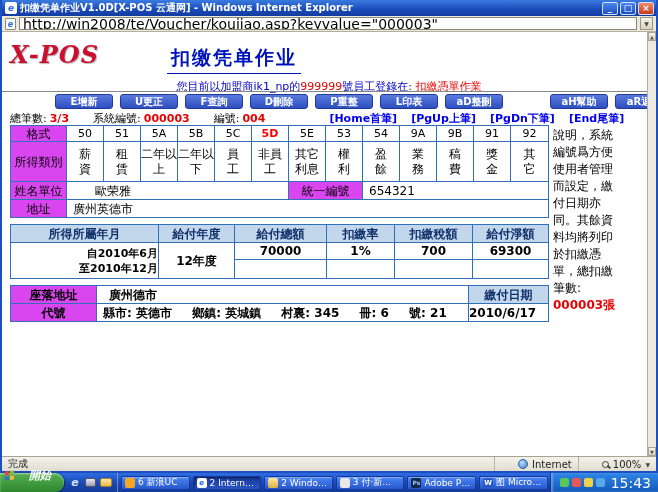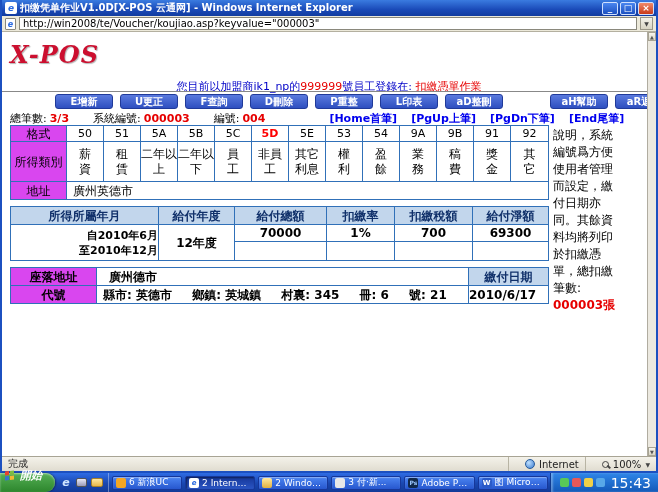--- a/index.html
+++ b/index.html
@@ -16,21 +16,21 @@
   .ttext { flex: 1; overflow: hidden; white-space: nowrap; }
   .wbtns { display: flex; gap: 2px; flex: none; }
   .wb { width: 16px; height: 13px; border: 1px solid #cfe0ff; border-radius: 2px; color: #fff; font-size: 9px;
     line-height: 11px; text-align: center; font-weight: bold; background: linear-gradient(#4a86f0, #1c50c0); }
   .wb.close { background: linear-gradient(#f08a6a, #c83a1a); }
 
   .addrbar { height: 16px; flex: none; display: flex; align-items: center; gap: 3px; padding: 0 3px;
     background: #ece9da; border-bottom: 1px solid #b4b0a0; }
   .doc-icon { width: 11px; height: 12px; background: #fff; border: 1px solid #8a887c; border-radius: 1px;
     color: #2a6ae0; font-size: 8px; font-style: italic; font-weight: bold; line-height: 11px; text-align: center; flex: none; }
-  .addr-input { flex: 1; height: 13px; background: #fff; border: 1px solid #8a887c; font-size: 10px;
+  .addr-input { flex: 1; height: 13px; background: #fff; border: 1px solid #8a887c; font-size: 14px;
     padding: 0 3px; display: flex; align-items: center; overflow: hidden; white-space: nowrap; color: #000; }
   .addr-drop { width: 13px; height: 13px; flex: none; background: linear-gradient(#f4f2ea,#d8d4c4);
     border: 1px solid #9a9688; font-size: 6px; color: #444; display: flex; align-items: center; justify-content: center; }
 
   
   .content { position: relative; flex: 1; background: #fff; overflow: hidden; min-height: 0; }
   .logo { position: absolute; left: 8px; top: 8px; font-family: "DejaVu Serif", serif; font-style: italic;
     font-weight: bold; font-size: 24px; color: #cc0f2f; text-shadow: 1px 1px 1px rgba(0,0,0,.3); letter-spacing: 1px; }
   .ptitle { position: absolute; left: 165px; top: 13px; font-size: 19px; font-weight: bold; color: #0012bb;
     letter-spacing: 2px; border-bottom: 1px solid #0012bb; padding: 0 4px 2px; }
@@ -80,32 +80,32 @@
   .vscroll { position: absolute; right: 0; top: 0; bottom: 0; width: 9px; background: #ece9e0;
     border-left: 1px solid #b0aca0; display: flex; flex-direction: column; justify-content: space-between; }
   .sarr { height: 9px; font-size: 5px; color: #555; text-align: center; line-height: 9px;
     background: linear-gradient(#f8f6ee,#d8d4c4); border: 1px solid #a8a494; }
 
   
   .statusbar { height: 15px; flex: none; display: flex; align-items: center; gap: 6px; padding: 0 6px;
     background: linear-gradient(#f4f2ea,#e0dcd0); border-top: 1px solid #a8a494; font-size: 10px; color: #222; }
   .sfill { flex: 1; }
   .szone, .szoom { display: flex; align-items: center; gap: 4px; border-left: 1px solid #b8b4a4;
-    padding-left: 16px; height: 100%; }
+    padding-left: 23px; height: 100%; }
   .globe { width: 10px; height: 10px; border-radius: 50%; flex: none;
     background: radial-gradient(circle at 35% 35%, #bfe0ff, #3a7bd0); border: 1px solid #265a9a; }
   .mag { position: relative; width: 7px; height: 7px; border: 1.5px solid #444; border-radius: 50%; flex: none; }
   .mag::after { content: ""; position: absolute; width: 4px; height: 1.5px; background: #444;
     transform: rotate(45deg); right: -3px; bottom: -1px; }
   .zdrop { font-size: 6px; color: #444; }
 
   
   .taskbar { height: 19px; flex: none; display: flex; align-items: stretch;
     background: linear-gradient(#2e6ce4, #1a47b0 55%, #123a98); }
-  .startbtn { display: flex; align-items: center; gap: 6px; padding: 0 13px 14px 5px; flex: none;
+  .startbtn { display: flex; align-items: center; gap: 15px; padding: 0 13px 14px 5px; flex: none;
     background: linear-gradient(#55b055, #2d862d); border-radius: 0 9px 9px 0; color: #fff;
     font-weight: bold; font-style: italic; font-size: 11px;
     box-shadow: inset 0 1px 2px rgba(255,255,255,.5), 1px 0 2px rgba(0,0,0,.4); cursor: pointer; }
   .flag { display: inline-grid; grid-template-columns: 4px 4px; gap: 1px; transform: skewY(-6deg); }
   .flag i { width: 4px; height: 4px; display: block; }
   .fr { background: #e6422e; } .fg { background: #7ebb42; } .fb { background: #3573d0; } .fy { background: #f2b834; }
   .qlaunch { display: flex; align-items: center; gap: 4px; padding: 0 5px; flex: none;
     border-right: 1px solid rgba(255,255,255,.35); margin-right: 3px; }
   .ql { display: inline-flex; align-items: center; justify-content: center; cursor: pointer; }
   .qie { color: #cfe4ff; font-weight: bold; font-style: italic; font-size: 11px; width: 12px; height: 12px; }
@@ -151,20 +151,21 @@
     <div class="addrbar">
       <span class="doc-icon">e</span>
       <div class="addr-input">
         <span>http://win2008/te/Voucher/koujiao.asp?keyvalue="000003"</span>
       </div>
       <span class="addr-drop">▼</span>
     </div>
 
     <div class="content">
       <div class="logo">X-POS</div>
+      <div class="ptitle">扣缴凭单作业</div>
       <div class="sline">
         <span>您目前以加盟商ik1_np的</span><span class="red">999999</span><span>號員工登錄在: </span><span class="red">扣繳憑單作業</span>
       </div>
       <div class="sep"></div>
 
       <div class="toolbar">
         <button class="tbtn">E增新</button>
         <button class="tbtn">U更正</button>
         <button class="tbtn">F查詢</button>
         <button class="tbtn">D刪除</button>
@@ -247,20 +248,26 @@
             <td class="cat">業
 務</td>
             <td class="cat">稿
 費</td>
             <td class="cat">獎
 金</td>
             <td class="cat">其
 它</td>
           </tr>
           <tr>
+            <td class="lbl">姓名單位</td>
+            <td class="val pl28" colspan="6">歐荣雅</td>
+            <td class="lbl" colspan="2">統一編號</td>
+            <td class="val" colspan="5">654321</td>
+          </tr>
+          <tr>
             <td class="lbl">地址</td>
             <td class="val" colspan="13">廣州英德市</td>
           </tr>
         </tbody>
           </table>
 
         <table class="t2">
           <colgroup>
             <col style="width:148px">
               <col style="width:76px">

